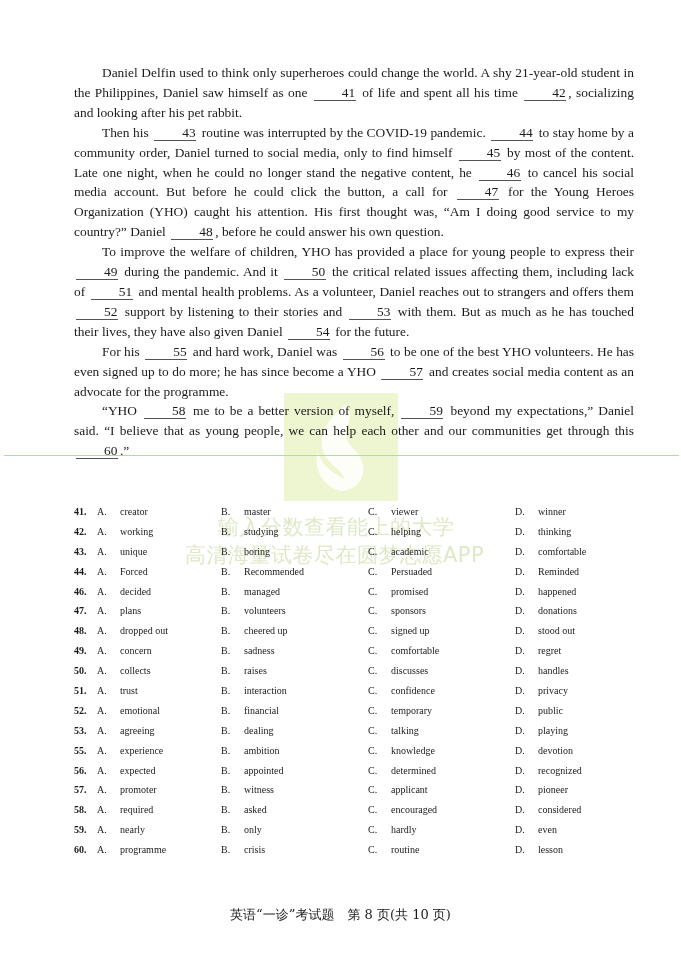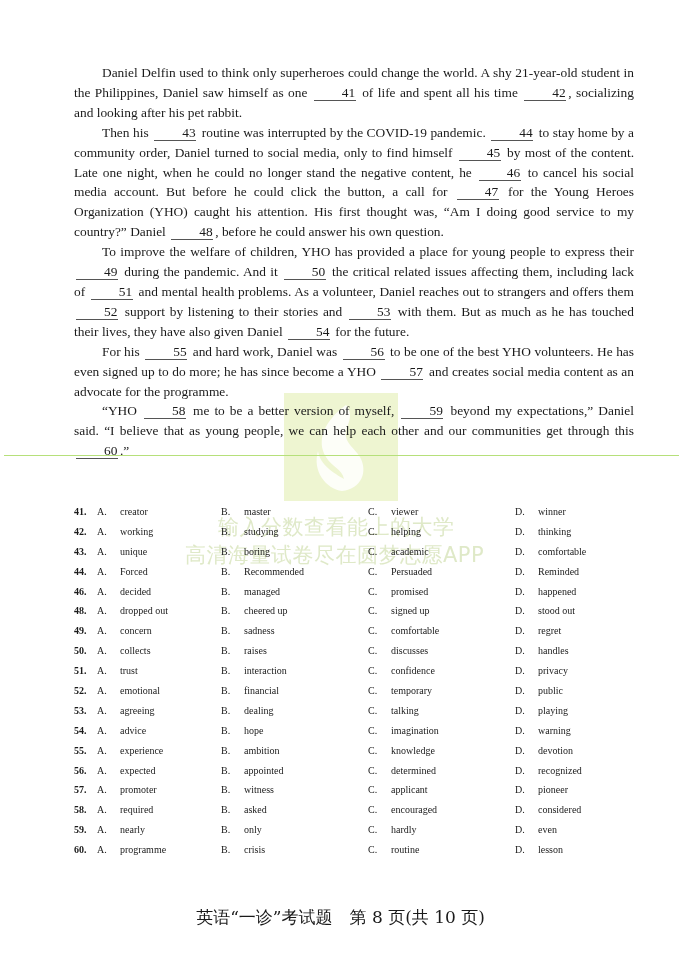--- a/index.html
+++ b/index.html
@@ -41,21 +41,21 @@
   }
   .opt-row { position: relative; height: 19.9px; line-height: 19.9px; }
   .opt-num { position: absolute; left: 0; font-weight: bold; }
   .opt-a { position: absolute; left: 23px; }
   .opt-b { position: absolute; left: 147px; }
   .opt-c { position: absolute; left: 294px; }
   .opt-d { position: absolute; left: 441px; }
   .opt-letter { display: inline-block; width: 23px; }
   .footer {
     position: absolute; left: 0; width: 681px; top: 906px; text-align: center;
-    font-size: 17px; z-index: 2; font-family: "DejaVu Serif", serif;
+    font-size: 13px; z-index: 2; font-family: "DejaVu Serif", serif;
   }
 </style>
 </head>
 <body>
 
 <div class="watermark-box">
   <svg width="114" height="108" viewBox="0 0 114 108">
     <path d="M62 12 C40 28 32 48 42 64 C48 74 58 76 60 86 C50 80 36 72 34 58 C28 78 42 96 58 98 C78 96 84 78 76 64 C70 54 60 50 62 38 C64 30 70 22 62 12 Z" fill="#ffffff" opacity="0.85"></path>
   </svg>
 </div>
@@ -103,20 +103,27 @@
       <span class="opt-d"><span class="opt-letter">D.</span><span>Reminded</span></span>
     </div>
     <div class="opt-row">
       <span class="opt-num">46.</span>
       <span class="opt-a"><span class="opt-letter">A.</span><span>decided</span></span>
       <span class="opt-b"><span class="opt-letter">B.</span><span>managed</span></span>
       <span class="opt-c"><span class="opt-letter">C.</span><span>promised</span></span>
       <span class="opt-d"><span class="opt-letter">D.</span><span>happened</span></span>
     </div>
     <div class="opt-row">
+      <span class="opt-num">47.</span>
+      <span class="opt-a"><span class="opt-letter">A.</span><span>plans</span></span>
+      <span class="opt-b"><span class="opt-letter">B.</span><span>volunteers</span></span>
+      <span class="opt-c"><span class="opt-letter">C.</span><span>sponsors</span></span>
+      <span class="opt-d"><span class="opt-letter">D.</span><span>donations</span></span>
+    </div>
+    <div class="opt-row">
       <span class="opt-num">48.</span>
       <span class="opt-a"><span class="opt-letter">A.</span><span>dropped out</span></span>
       <span class="opt-b"><span class="opt-letter">B.</span><span>cheered up</span></span>
       <span class="opt-c"><span class="opt-letter">C.</span><span>signed up</span></span>
       <span class="opt-d"><span class="opt-letter">D.</span><span>stood out</span></span>
     </div>
     <div class="opt-row">
       <span class="opt-num">49.</span>
       <span class="opt-a"><span class="opt-letter">A.</span><span>concern</span></span>
       <span class="opt-b"><span class="opt-letter">B.</span><span>sadness</span></span>
@@ -145,27 +152,20 @@
       <span class="opt-d"><span class="opt-letter">D.</span><span>public</span></span>
     </div>
     <div class="opt-row">
       <span class="opt-num">53.</span>
       <span class="opt-a"><span class="opt-letter">A.</span><span>agreeing</span></span>
       <span class="opt-b"><span class="opt-letter">B.</span><span>dealing</span></span>
       <span class="opt-c"><span class="opt-letter">C.</span><span>talking</span></span>
       <span class="opt-d"><span class="opt-letter">D.</span><span>playing</span></span>
     </div>
     <div class="opt-row">
-      <span class="opt-num">54.</span>
-      <span class="opt-a"><span class="opt-letter">A.</span><span>advice</span></span>
-      <span class="opt-b"><span class="opt-letter">B.</span><span>hope</span></span>
-      <span class="opt-c"><span class="opt-letter">C.</span><span>imagination</span></span>
-      <span class="opt-d"><span class="opt-letter">D.</span><span>warning</span></span>
-    </div>
-    <div class="opt-row">
       <span class="opt-num">55.</span>
       <span class="opt-a"><span class="opt-letter">A.</span><span>experience</span></span>
       <span class="opt-b"><span class="opt-letter">B.</span><span>ambition</span></span>
       <span class="opt-c"><span class="opt-letter">C.</span><span>knowledge</span></span>
       <span class="opt-d"><span class="opt-letter">D.</span><span>devotion</span></span>
     </div>
     <div class="opt-row">
       <span class="opt-num">56.</span>
       <span class="opt-a"><span class="opt-letter">A.</span><span>expected</span></span>
       <span class="opt-b"><span class="opt-letter">B.</span><span>appointed</span></span>

